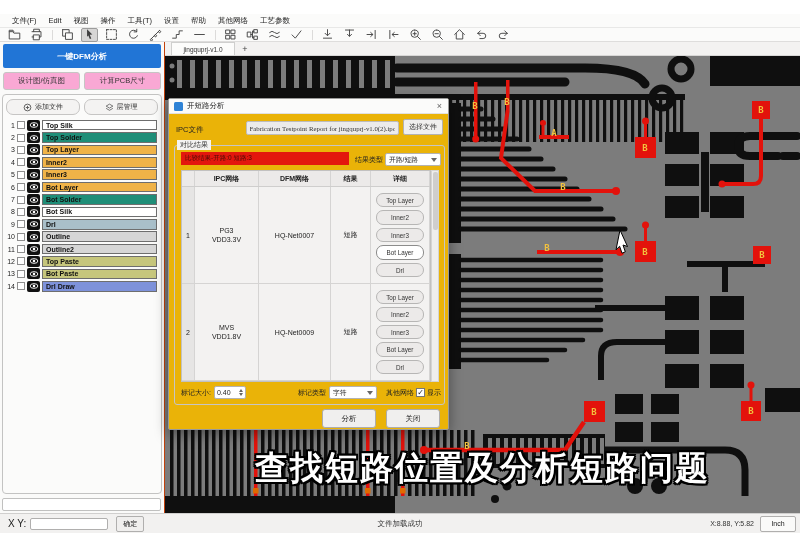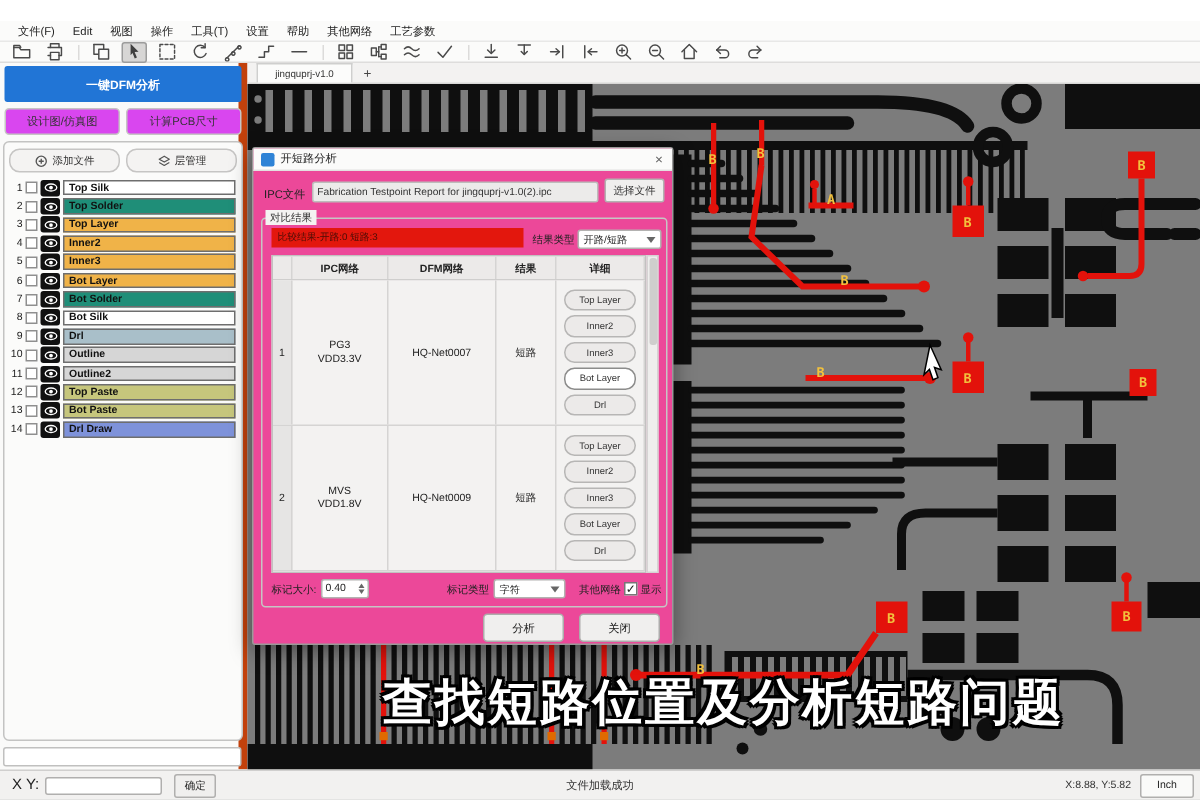--- a/index.html
+++ b/index.html
@@ -14,24 +14,24 @@
   .tab-divider{width:1px;height:8px;background:#9a9a9a;margin-left:6px;}
   
   .menubar{position:absolute;left:0;top:14px;width:800px;height:14px;background:#fbfbfa;border-bottom:1px solid #e8e8e7;display:flex;align-items:center;padding-left:6px;box-sizing:border-box;}
   .menu-item{padding:0 6px;font-size:7.5px;color:#222;line-height:13px;cursor:default;}
   
   .toolbar{position:absolute;left:0;top:28px;width:800px;height:14px;background:#fbfbfa;border-bottom:1px solid #dedddc;display:flex;align-items:center;padding-left:6px;box-sizing:border-box;}
   .tb-btn{width:15px;height:12px;margin-right:5px;display:flex;align-items:center;justify-content:center;border:1px solid transparent;border-radius:2px;}
   .tb-btn.active{background:#d7d6d5;border-color:#9c9c9c;}
   .tb-sep{width:1px;height:10px;background:#dcdbda;margin:0 6px 0 2px;}
   
-  .leftpanel{position:absolute;left:0;top:42px;width:165px;height:471px;background:#fafaf9;border-right:6px solid #c2410c;box-sizing:border-box;}
+  .leftpanel{position:absolute;left:0;top:42px;width:165px;height:471px;background:#fafaf9;border-right:1px solid #c2410c;box-sizing:border-box;}
   .btn-blue{position:absolute;left:3px;top:2px;width:158px;height:24px;background:#2175d6;color:#fff;font-size:8px;font-weight:bold;display:flex;align-items:center;justify-content:center;border-radius:2px;}
   .lp-row{position:absolute;left:3px;top:30px;width:158px;display:flex;gap:4px;}
-  .lp-btn{flex:1;height:16px;background:#d946ef;border:1px solid #c6c5c4;border-radius:3px;display:flex;align-items:center;justify-content:center;font-size:7.5px;color:#333;}
+  .lp-btn{flex:1;height:16px;background:#f9a8d4;border:1px solid #c6c5c4;border-radius:3px;display:flex;align-items:center;justify-content:center;font-size:7.5px;color:#333;}
   .lp-group{position:absolute;left:2px;top:52px;width:160px;height:400px;border:1px solid #c3c3c2;border-radius:4px;box-sizing:border-box;background:#fbfbfa;}
   .lp-group-btns{display:flex;gap:4px;margin:4px 3px 4px 3px;}
   .pill-btn{flex:1;height:14px;background:#f4f3f2;border:1px solid #c6c5c4;border-radius:7px;display:flex;align-items:center;justify-content:center;gap:3px;font-size:7px;color:#333;}
   #layer-list{margin:0 2px;}
   .layer-row{display:flex;align-items:center;height:12.4px;gap:2px;}
   .l-num{width:10px;text-align:right;font-size:7px;color:#222;}
   .l-check{width:8px;height:8px;background:#fff;border:1px solid #8f8f8f;box-sizing:border-box;}
   .l-eye{width:13px;height:11px;background:#111;border-radius:2px;display:flex;align-items:center;justify-content:center;}
   .l-bar{flex:1;height:10.6px;border:1px solid #6e6e6e;box-sizing:border-box;font-size:7px;font-weight:bold;color:#111;display:flex;align-items:center;padding-left:3px;margin-right:2px;}
   .lp-footer{position:absolute;left:2px;bottom:2px;width:159px;height:13px;background:#fff;border:1px solid #c0c0bf;border-radius:2px;box-sizing:border-box;}
@@ -39,28 +39,28 @@
   .canvas-col{position:absolute;left:165px;top:42px;width:635px;height:471px;}
   .doctabs{height:13px;background:#f3f2f1;border-bottom:1px solid #d8d7d6;display:flex;align-items:flex-end;}
   .doctab{margin-left:6px;width:62px;height:12px;background:#fcfcfb;border:1px solid #cfcfce;border-bottom:none;font-size:6.5px;color:#333;display:flex;align-items:center;justify-content:center;}
   .newtab{width:12px;height:12px;font-size:9px;color:#444;display:flex;align-items:center;justify-content:center;margin-left:4px;}
   .canvas-wrap{position:relative;width:635px;height:458px;background:#7c7c7c;}
   #pcb{position:absolute;left:0;top:0;}
   .caption{position:absolute;left:0;top:390px;width:635px;text-align:center;z-index:5;
     font-size:33px;font-weight:bold;letter-spacing:2px;color:#fff;
     text-shadow:-2px -2px 0 #000,2px -2px 0 #000,-2px 2px 0 #000,2px 2px 0 #000,0 -2px 0 #000,0 2px 0 #000,-2px 0 0 #000,2px 0 0 #000;}
   
-  .dialog{position:absolute;left:168px;top:98px;width:281px;height:332px;background:#ec4899;border:1px solid #9a9a99;border-radius:2px;box-shadow:0 4px 14px rgba(0,0,0,.4);z-index:20;box-sizing:border-box;}
+  .dialog{position:absolute;left:168px;top:98px;width:281px;height:332px;background:#eab308;border:1px solid #9a9a99;border-radius:2px;box-shadow:0 4px 14px rgba(0,0,0,.4);z-index:20;box-sizing:border-box;}
   .dlg-title{position:absolute;left:0;top:0;width:100%;height:15px;display:flex;align-items:center;gap:4px;padding-left:5px;box-sizing:border-box;border-bottom:1px solid #e2e1e0;background:#fbfbfa;}
   .dlg-ico{width:9px;height:9px;background:#2f83d6;border-radius:1.5px;}
   .dlg-title-text{font-size:7.5px;color:#222;}
   .dlg-close{position:absolute;right:6px;top:2px;font-size:9px;color:#666;}
   .ipc-row{position:absolute;left:7px;top:20px;width:267px;display:flex;align-items:flex-end;gap:4px;}
   .ipc-label{font-size:7.5px;color:#222;white-space:nowrap;}
-  .ipc-input{flex:1;height:14px;background:#ecebea;border:1px solid #bdbcbb;border-radius:2px;font-size:6.8px;color:#333;padding:0 3px;font-family:Liberation Sans, sans-serif;box-sizing:border-box;}
+  .ipc-input{flex:1;height:14px;background:#ecebea;border:1px solid #bdbcbb;border-radius:2px;font-size:6.8px;color:#333;padding:0 3px;font-family:Liberation Serif, serif;box-sizing:border-box;margin-left:38px;}
   .btn-sm{height:14px;background:#f0efee;border:1px solid #b3b2b1;border-radius:2px;font-size:7px;color:#333;display:flex;align-items:center;justify-content:center;padding:0 5px;}
   .groupbox{position:absolute;left:5px;top:46px;width:271px;height:260px;border:1px solid #c6c5c4;border-radius:3px;box-sizing:border-box;}
   .group-title{position:absolute;left:8px;top:41px;background:#f4f3f2;padding:0 3px;font-size:7px;color:#333;}
   .banner{position:absolute;left:12px;top:53px;width:168px;height:13px;background:#e3170d;color:#4a0d06;font-size:6.5px;display:flex;align-items:center;padding-left:4px;box-sizing:border-box;}
   .rt-label{position:absolute;left:186px;top:56px;font-size:7px;color:#222;}
   .select{height:13px;background:#fff;border:1px solid #b3b2b1;border-radius:2px;display:flex;align-items:center;justify-content:space-between;padding:0 3px;font-size:6.8px;color:#222;box-sizing:border-box;}
   .sel-arrow{width:0;height:0;border-left:3px solid transparent;border-right:3px solid transparent;border-top:4px solid #666;}
   .rt-select{position:absolute;left:216px;top:54px;width:56px;}
   .tablebox{position:absolute;left:12px;top:71px;width:250px;height:212px;border:1px solid #c2c1c0;background:#f4f3f2;overflow:hidden;box-sizing:border-box;}
   .thead{display:flex;height:15px;background:#eceae9;border-bottom:1px solid #cfcecd;font-weight:bold;font-size:7px;color:#222;}

